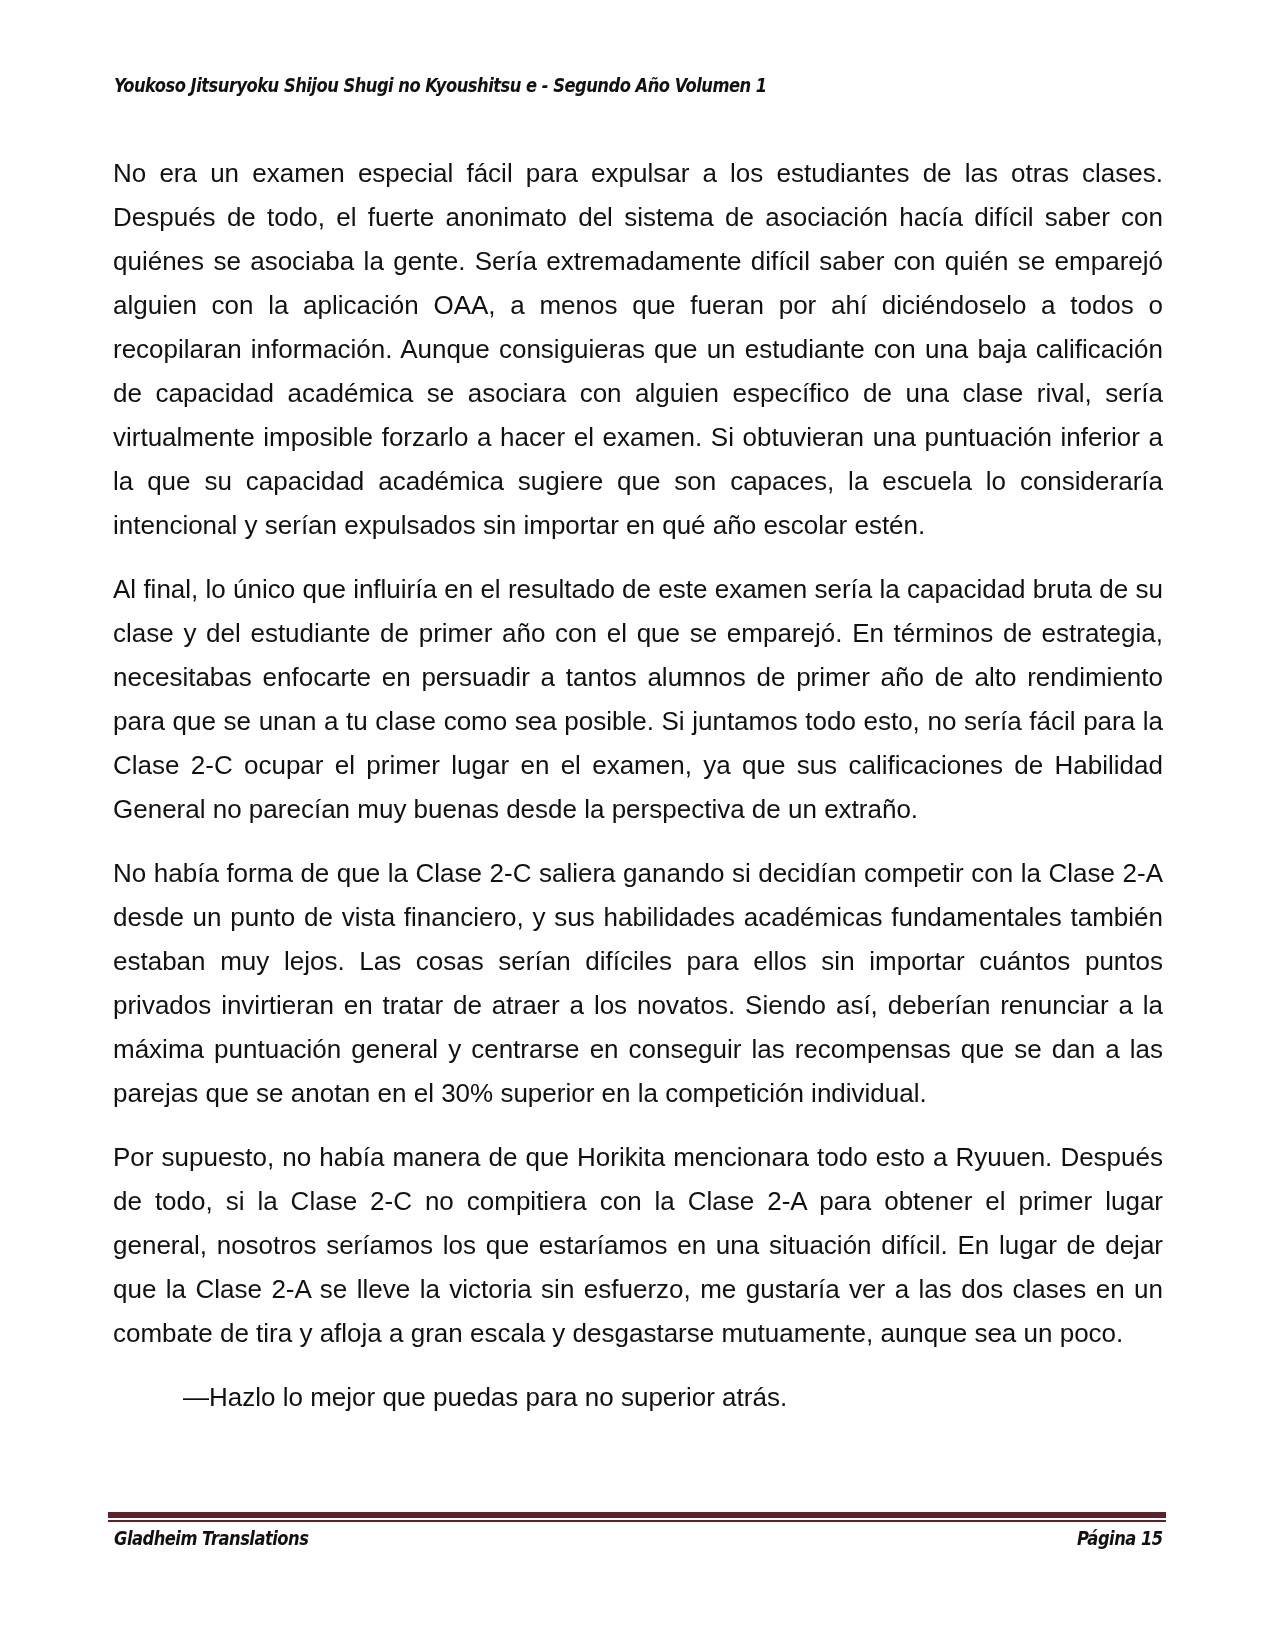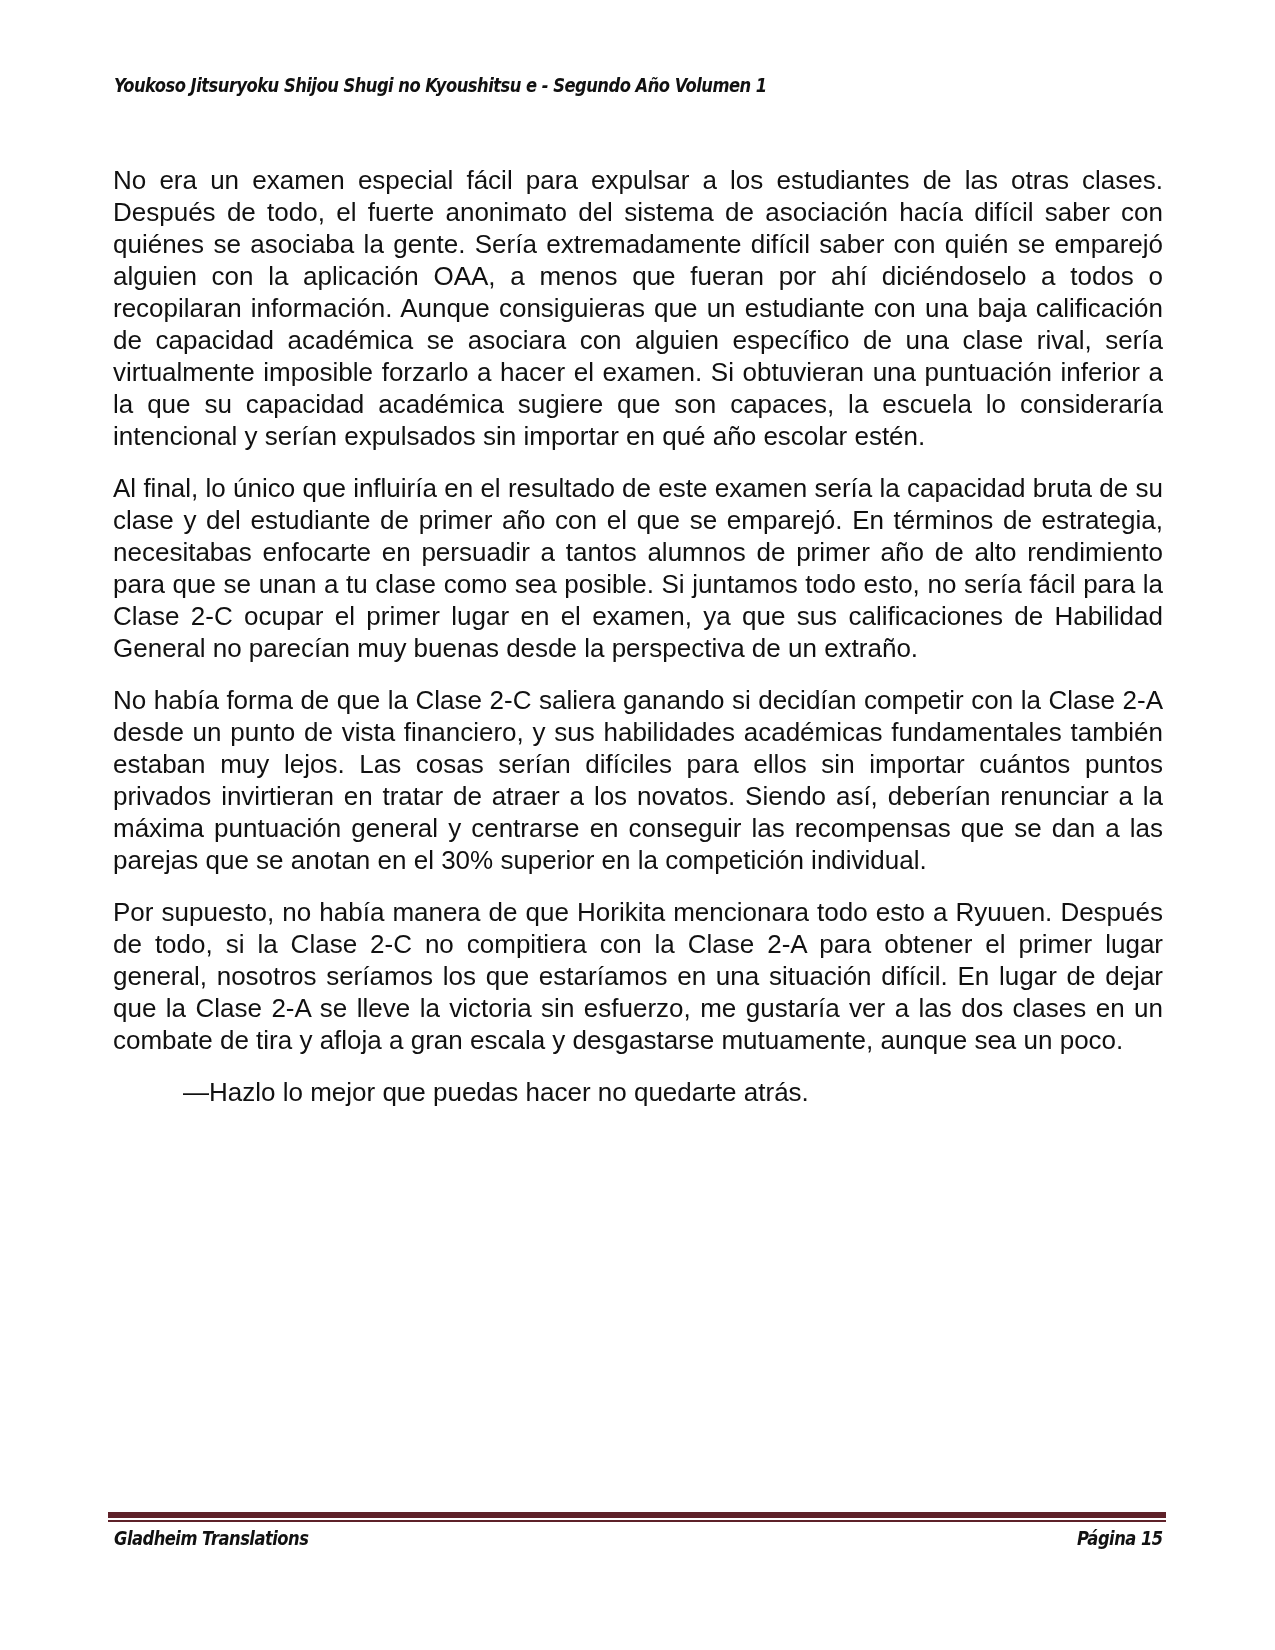--- a/index.html
+++ b/index.html
@@ -4,22 +4,22 @@
 <style>
   html, body { margin: 0; padding: 0; background: #ffffff; }
   body { width: 1275px; height: 1650px; position: relative; overflow: hidden; }
   .header {
     position: absolute; left: 114px; top: 74px;
     font-family: "DejaVu Sans", sans-serif; font-weight: bold; font-style: italic;
     font-size: 19px; color: #111; letter-spacing: -0.6px;
     transform: scaleX(0.86); transform-origin: left top;
   }
   .content {
-    position: absolute; left: 113px; top: 164px; width: 1050px;
-    font-family: "Liberation Sans", sans-serif; font-size: 26px; line-height: 32px;
+    position: absolute; left: 113px; top: 151px; width: 1050px;
+    font-family: "Liberation Sans", sans-serif; font-size: 26px; line-height: 44px;
     color: #111; text-align: justify;
   }
   .content p { margin: 0 0 20px 0; }
   .content p.quote { text-indent: 70px; text-align: left; margin-top: 20px; }
   .footer-bar {
     position: absolute; left: 108px; top: 1512px; width: 1058px; height: 6px;
     background: #5e2129;
   }
   .footer-thin {
     position: absolute; left: 108px; top: 1520px; width: 1058px; height: 2px;
@@ -36,19 +36,19 @@
 </head>
 <body>
 
 <div class="header">Youkoso Jitsuryoku Shijou Shugi no Kyoushitsu e - Segundo Año Volumen 1</div>
 
 <div class="content">
   <p>No era un examen especial fácil para expulsar a los estudiantes de las otras clases. Después de todo, el fuerte anonimato del sistema de asociación hacía difícil saber con quiénes se asociaba la gente. Sería extremadamente difícil saber con quién se emparejó alguien con la aplicación OAA, a menos que fueran por ahí diciéndoselo a todos o recopilaran información. Aunque consiguieras que un estudiante con una baja calificación de capacidad académica se asociara con alguien específico de una clase rival, sería virtualmente imposible forzarlo a hacer el examen. Si obtuvieran una puntuación inferior a la que su capacidad académica sugiere que son capaces, la escuela lo consideraría intencional y serían expulsados sin importar en qué año escolar estén.</p>
   <p>Al final, lo único que influiría en el resultado de este examen sería la capacidad bruta de su clase y del estudiante de primer año con el que se emparejó. En términos de estrategia, necesitabas enfocarte en persuadir a tantos alumnos de primer año de alto rendimiento para que se unan a tu clase como sea posible. Si juntamos todo esto, no sería fácil para la Clase 2-C ocupar el primer lugar en el examen, ya que sus calificaciones de Habilidad General no parecían muy buenas desde la perspectiva de un extraño.</p>
   <p>No había forma de que la Clase 2-C saliera ganando si decidían competir con la Clase 2-A desde un punto de vista financiero, y sus habilidades académicas fundamentales también estaban muy lejos. Las cosas serían difíciles para ellos sin importar cuántos puntos privados invirtieran en tratar de atraer a los novatos. Siendo así, deberían renunciar a la máxima puntuación general y centrarse en conseguir las recompensas que se dan a las parejas que se anotan en el 30% superior en la competición individual.</p>
   <p>Por supuesto, no había manera de que Horikita mencionara todo esto a Ryuuen. Después de todo, si la Clase 2-C no compitiera con la Clase 2-A para obtener el primer lugar general, nosotros seríamos los que estaríamos en una situación difícil. En lugar de dejar que la Clase 2-A se lleve la victoria sin esfuerzo, me gustaría ver a las dos clases en un combate de tira y afloja a gran escala y desgastarse mutuamente, aunque sea un poco.</p>
-  <p class="quote">—Hazlo lo mejor que puedas hacer no quedarte atrás.</p>
+  <p class="quote">—Hazlo lo mejor que puedas para no superior atrás.</p>
 </div>
 
 <div class="footer-bar"></div>
 <div class="footer-thin"></div>
 <div class="footer-left">Gladheim Translations</div>
 <div class="footer-right">Página 15</div>
 
 </body></html>

